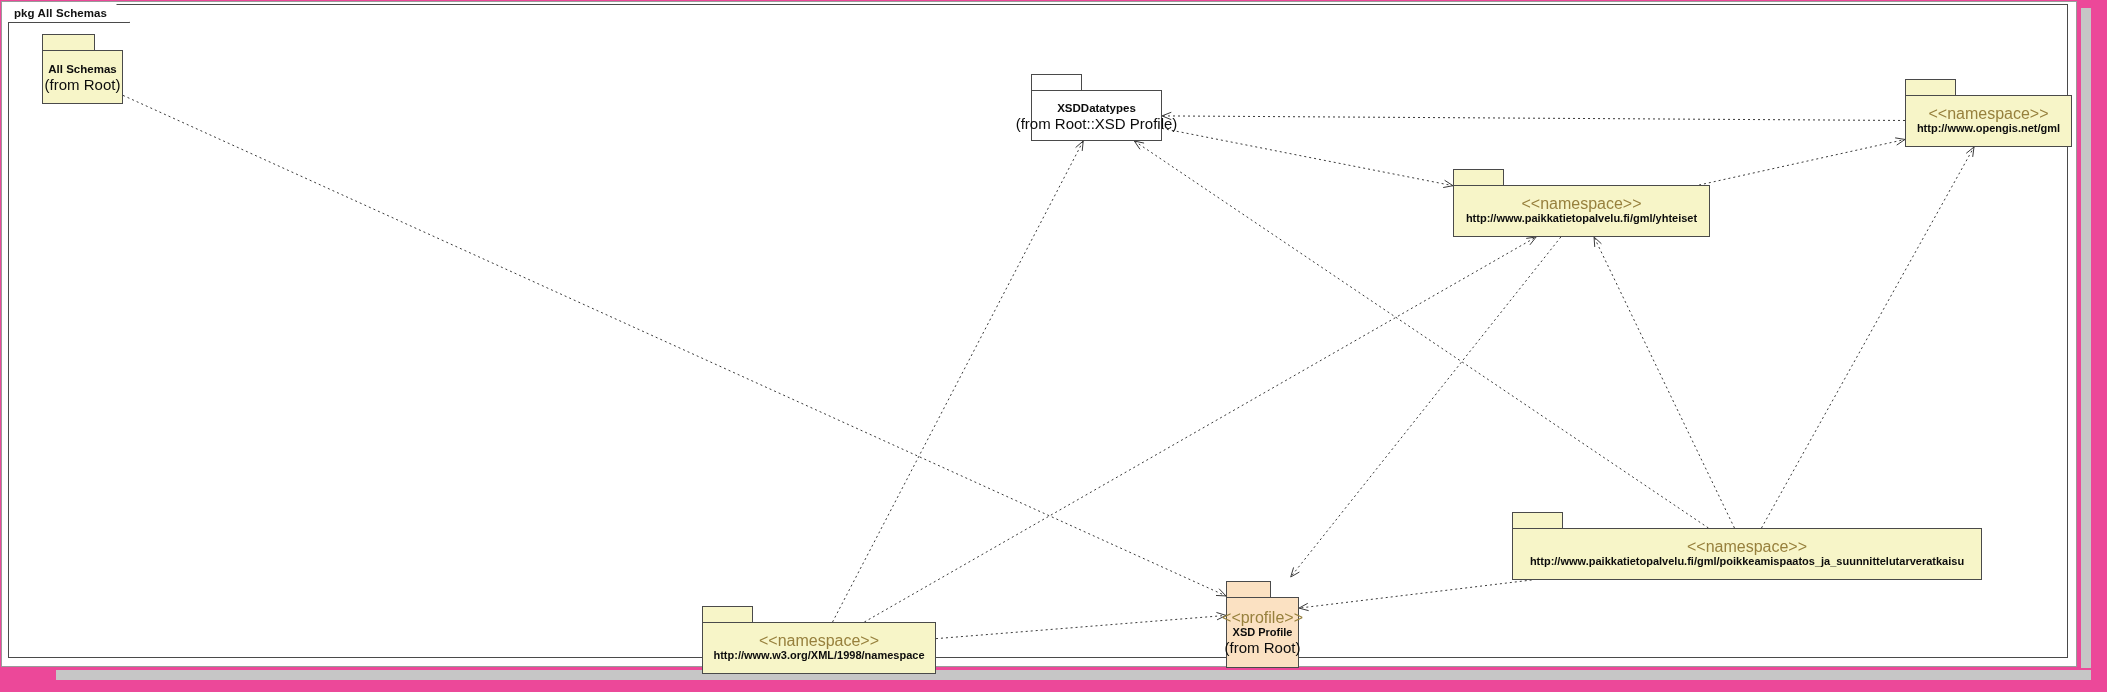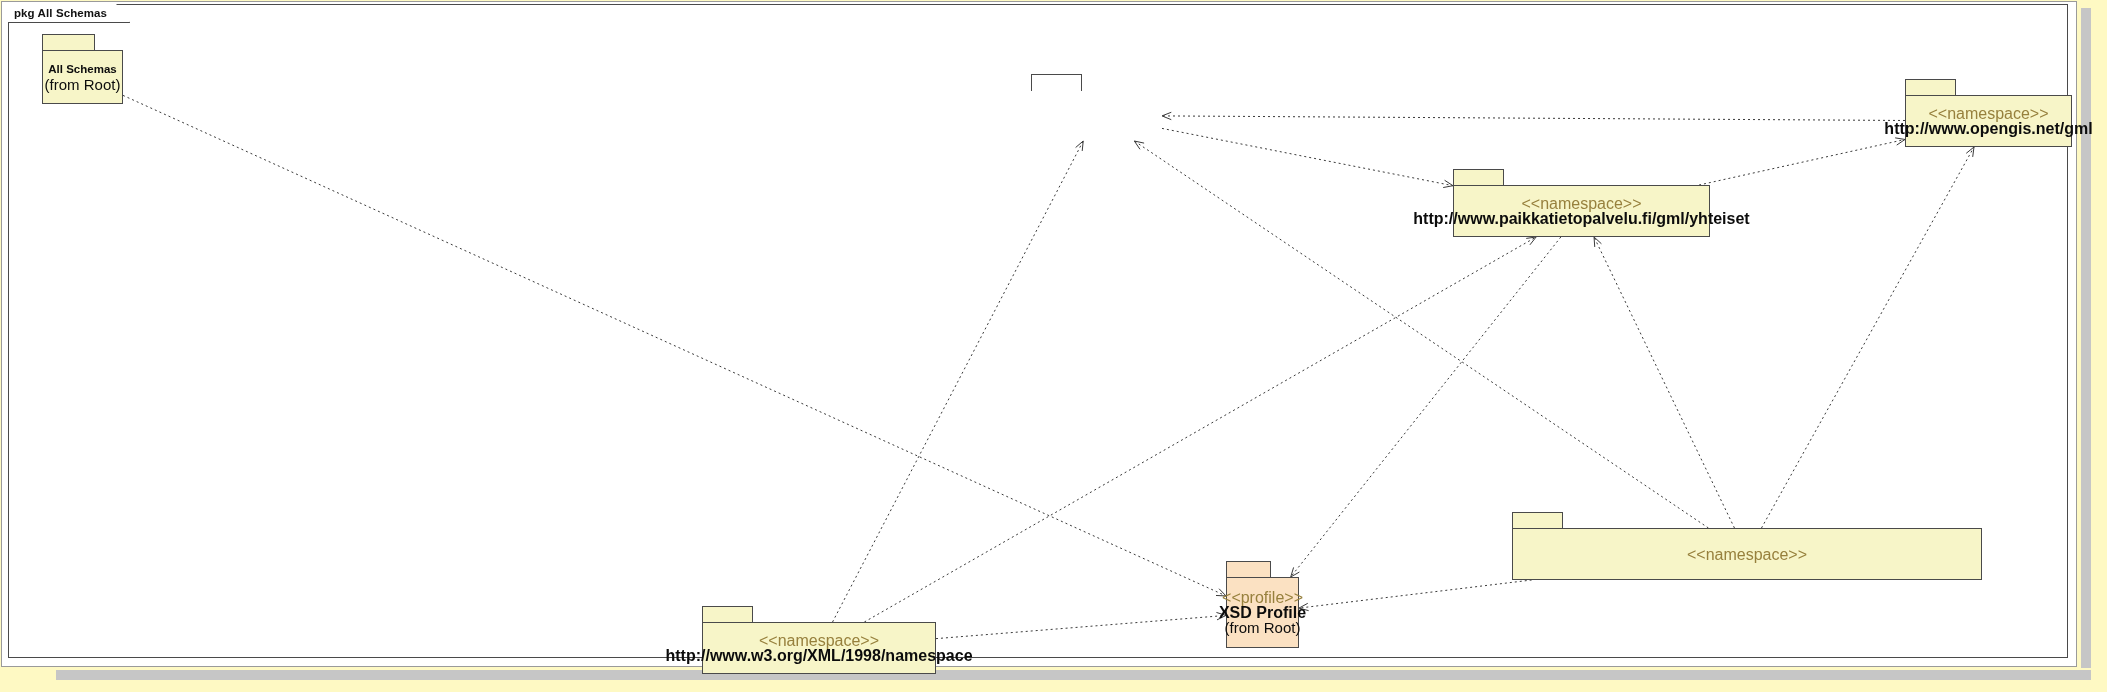--- a/index.html
+++ b/index.html
@@ -11,21 +11,21 @@
     width: 2107px;
     height: 692px;
     font-family: "Liberation Sans", sans-serif;
     overflow: hidden;
   }
 
   #app {
     position: relative;
     width: 2107px;
     height: 692px;
-    background: #fef9c3;
+    background: #ec4899;
     box-sizing: border-box;
   }
 
   
   .window-outline {
     position: absolute;
     left: 1px;
     top: 1px;
     width: 2076px;
     height: 666px;
@@ -118,32 +118,32 @@
     display: flex;
     flex-direction: column;
     align-items: center;
     justify-content: center;
     text-align: center;
     padding: 12px 7px;
   }
   .fill-yellow .pkg-tab,
   .fill-yellow .pkg-body { background: #f7f5c8; }
   .fill-orange .pkg-tab,
-  .fill-orange .pkg-body { background: #fbe1c2; }
+  .fill-orange .pkg-body { background: #fbe1c2; margin-top: 20px; }
   .fill-white .pkg-tab,
   .fill-white .pkg-body { background: #ffffff; }
 
   .stereotype {
     font-size: 16px;
     color: #97803d;
     line-height: 15px;
     white-space: nowrap;
   }
   .pkg-name {
-    font-size: 16px;
+    font-size: 11px;
     font-weight: bold;
     color: #0c0c0c;
     line-height: 15px;
     white-space: nowrap;
   }
   .pkg-sub {
     font-size: 15px;
     color: #0c0c0c;
     line-height: 15px;
     white-space: nowrap;
@@ -201,39 +201,44 @@
   <div id="nodes">
       <div class="pkg fill-yellow" style="left: 42px; top: 34px; width: 81px; height: 70px;">
         <div class="pkg-tab" style="width: 53px;"></div>
         <div class="pkg-body" style="width: 81px; height: 54px;">
           <div class="pkg-name-plain">All Schemas</div>
           <div class="pkg-sub">(from Root)</div>
         </div>
       </div>
       <div class="pkg fill-white" style="left: 1031px; top: 74px; width: 131px; height: 67px;">
         <div class="pkg-tab" style="width: 51px;"></div>
+        <div class="pkg-body" style="width: 131px; height: 51px;">
+          <div class="pkg-name-plain">XSDDatatypes</div>
+          <div class="pkg-sub">(from Root::XSD Profile)</div>
+        </div>
       </div>
       <div class="pkg fill-yellow" style="left: 1905px; top: 79px; width: 167px; height: 68px;">
         <div class="pkg-tab" style="width: 51px;"></div>
         <div class="pkg-body" style="width: 167px; height: 52px;">
           <div class="stereotype">&lt;&lt;namespace&gt;&gt;</div>
           <div class="pkg-name">http://www.opengis.net/gml</div>
         </div>
       </div>
       <div class="pkg fill-yellow" style="left: 1453px; top: 169px; width: 257px; height: 68px;">
         <div class="pkg-tab" style="width: 51px;"></div>
         <div class="pkg-body" style="width: 257px; height: 52px;">
           <div class="stereotype">&lt;&lt;namespace&gt;&gt;</div>
           <div class="pkg-name">http://www.paikkatietopalvelu.fi/gml/yhteiset</div>
         </div>
       </div>
       <div class="pkg fill-yellow" style="left: 1512px; top: 512px; width: 470px; height: 68px;">
         <div class="pkg-tab" style="width: 51px;"></div>
         <div class="pkg-body" style="width: 470px; height: 52px;">
           <div class="stereotype">&lt;&lt;namespace&gt;&gt;</div>
+          <div class="pkg-name">http://www.paikkatietopalvelu.fi/gml/poikkeamispaatos_ja_suunnittelutarveratkaisu</div>
         </div>
       </div>
       <div class="pkg fill-orange" style="left: 1226px; top: 561px; width: 73px; height: 87px;">
         <div class="pkg-tab" style="width: 45px;"></div>
         <div class="pkg-body" style="width: 73px; height: 71px;">
           <div class="stereotype">&lt;&lt;profile&gt;&gt;</div>
           <div class="pkg-name">XSD Profile</div>
           <div class="pkg-sub">(from Root)</div>
         </div>
       </div>

